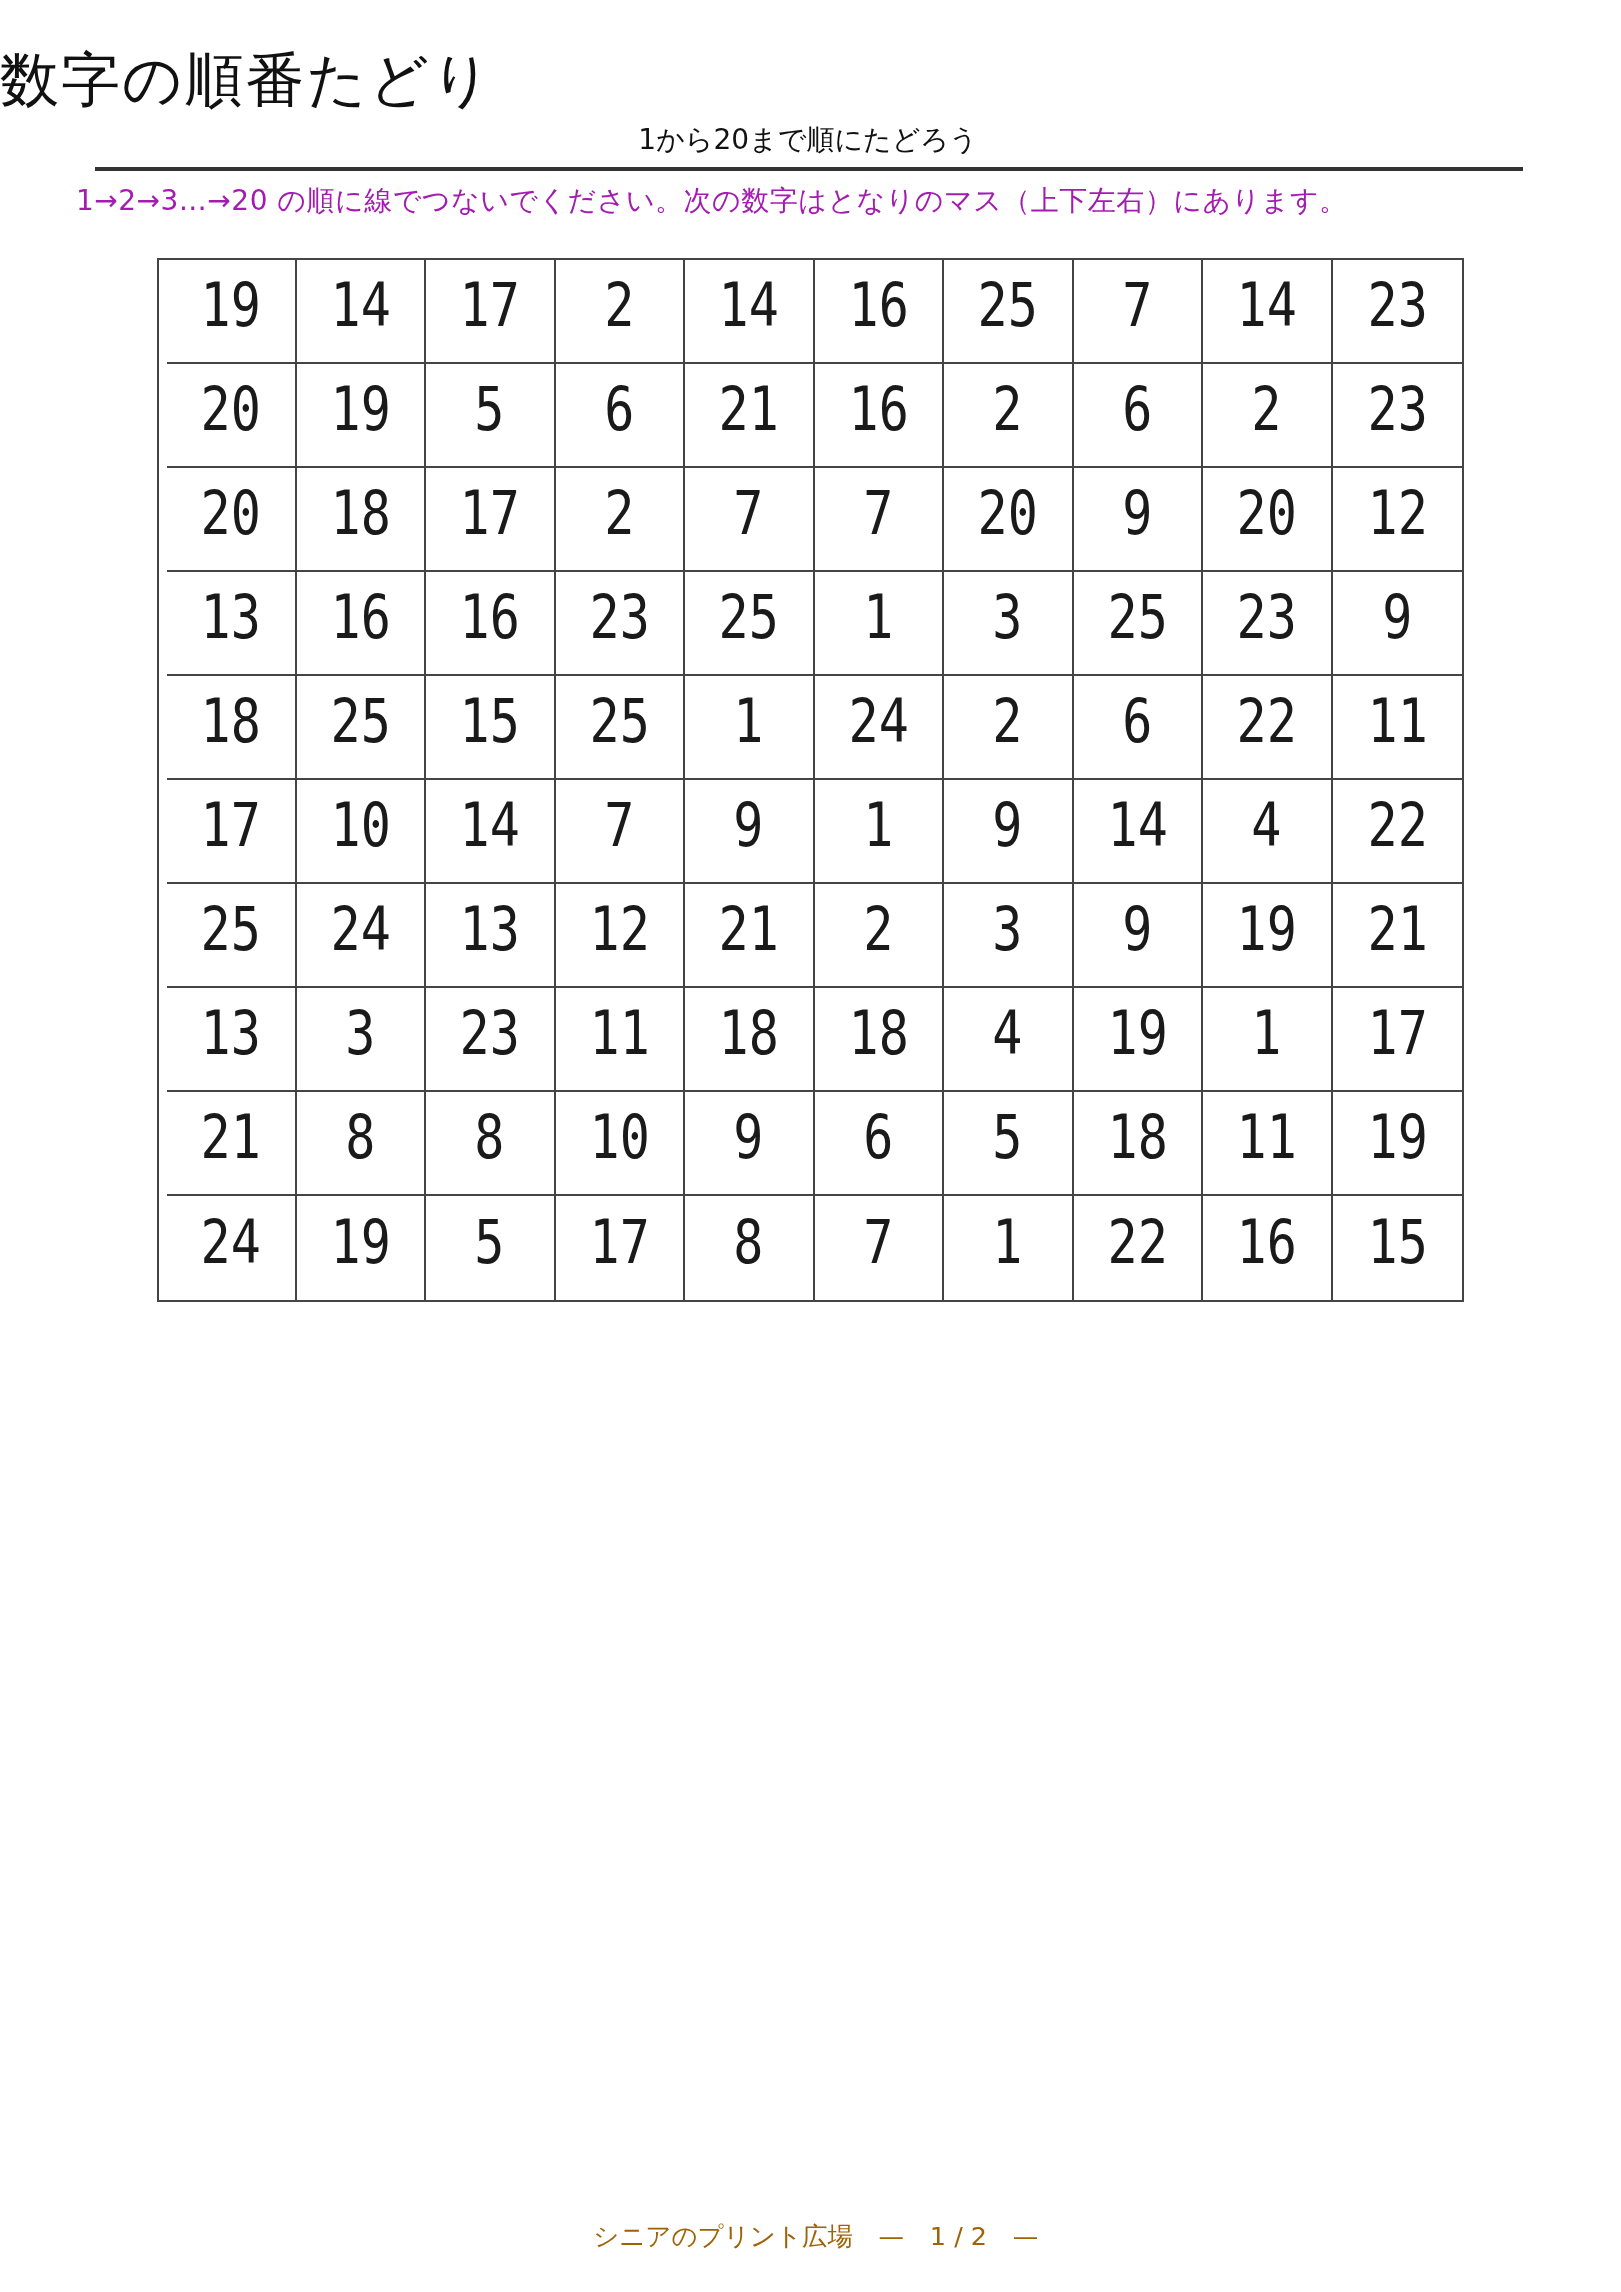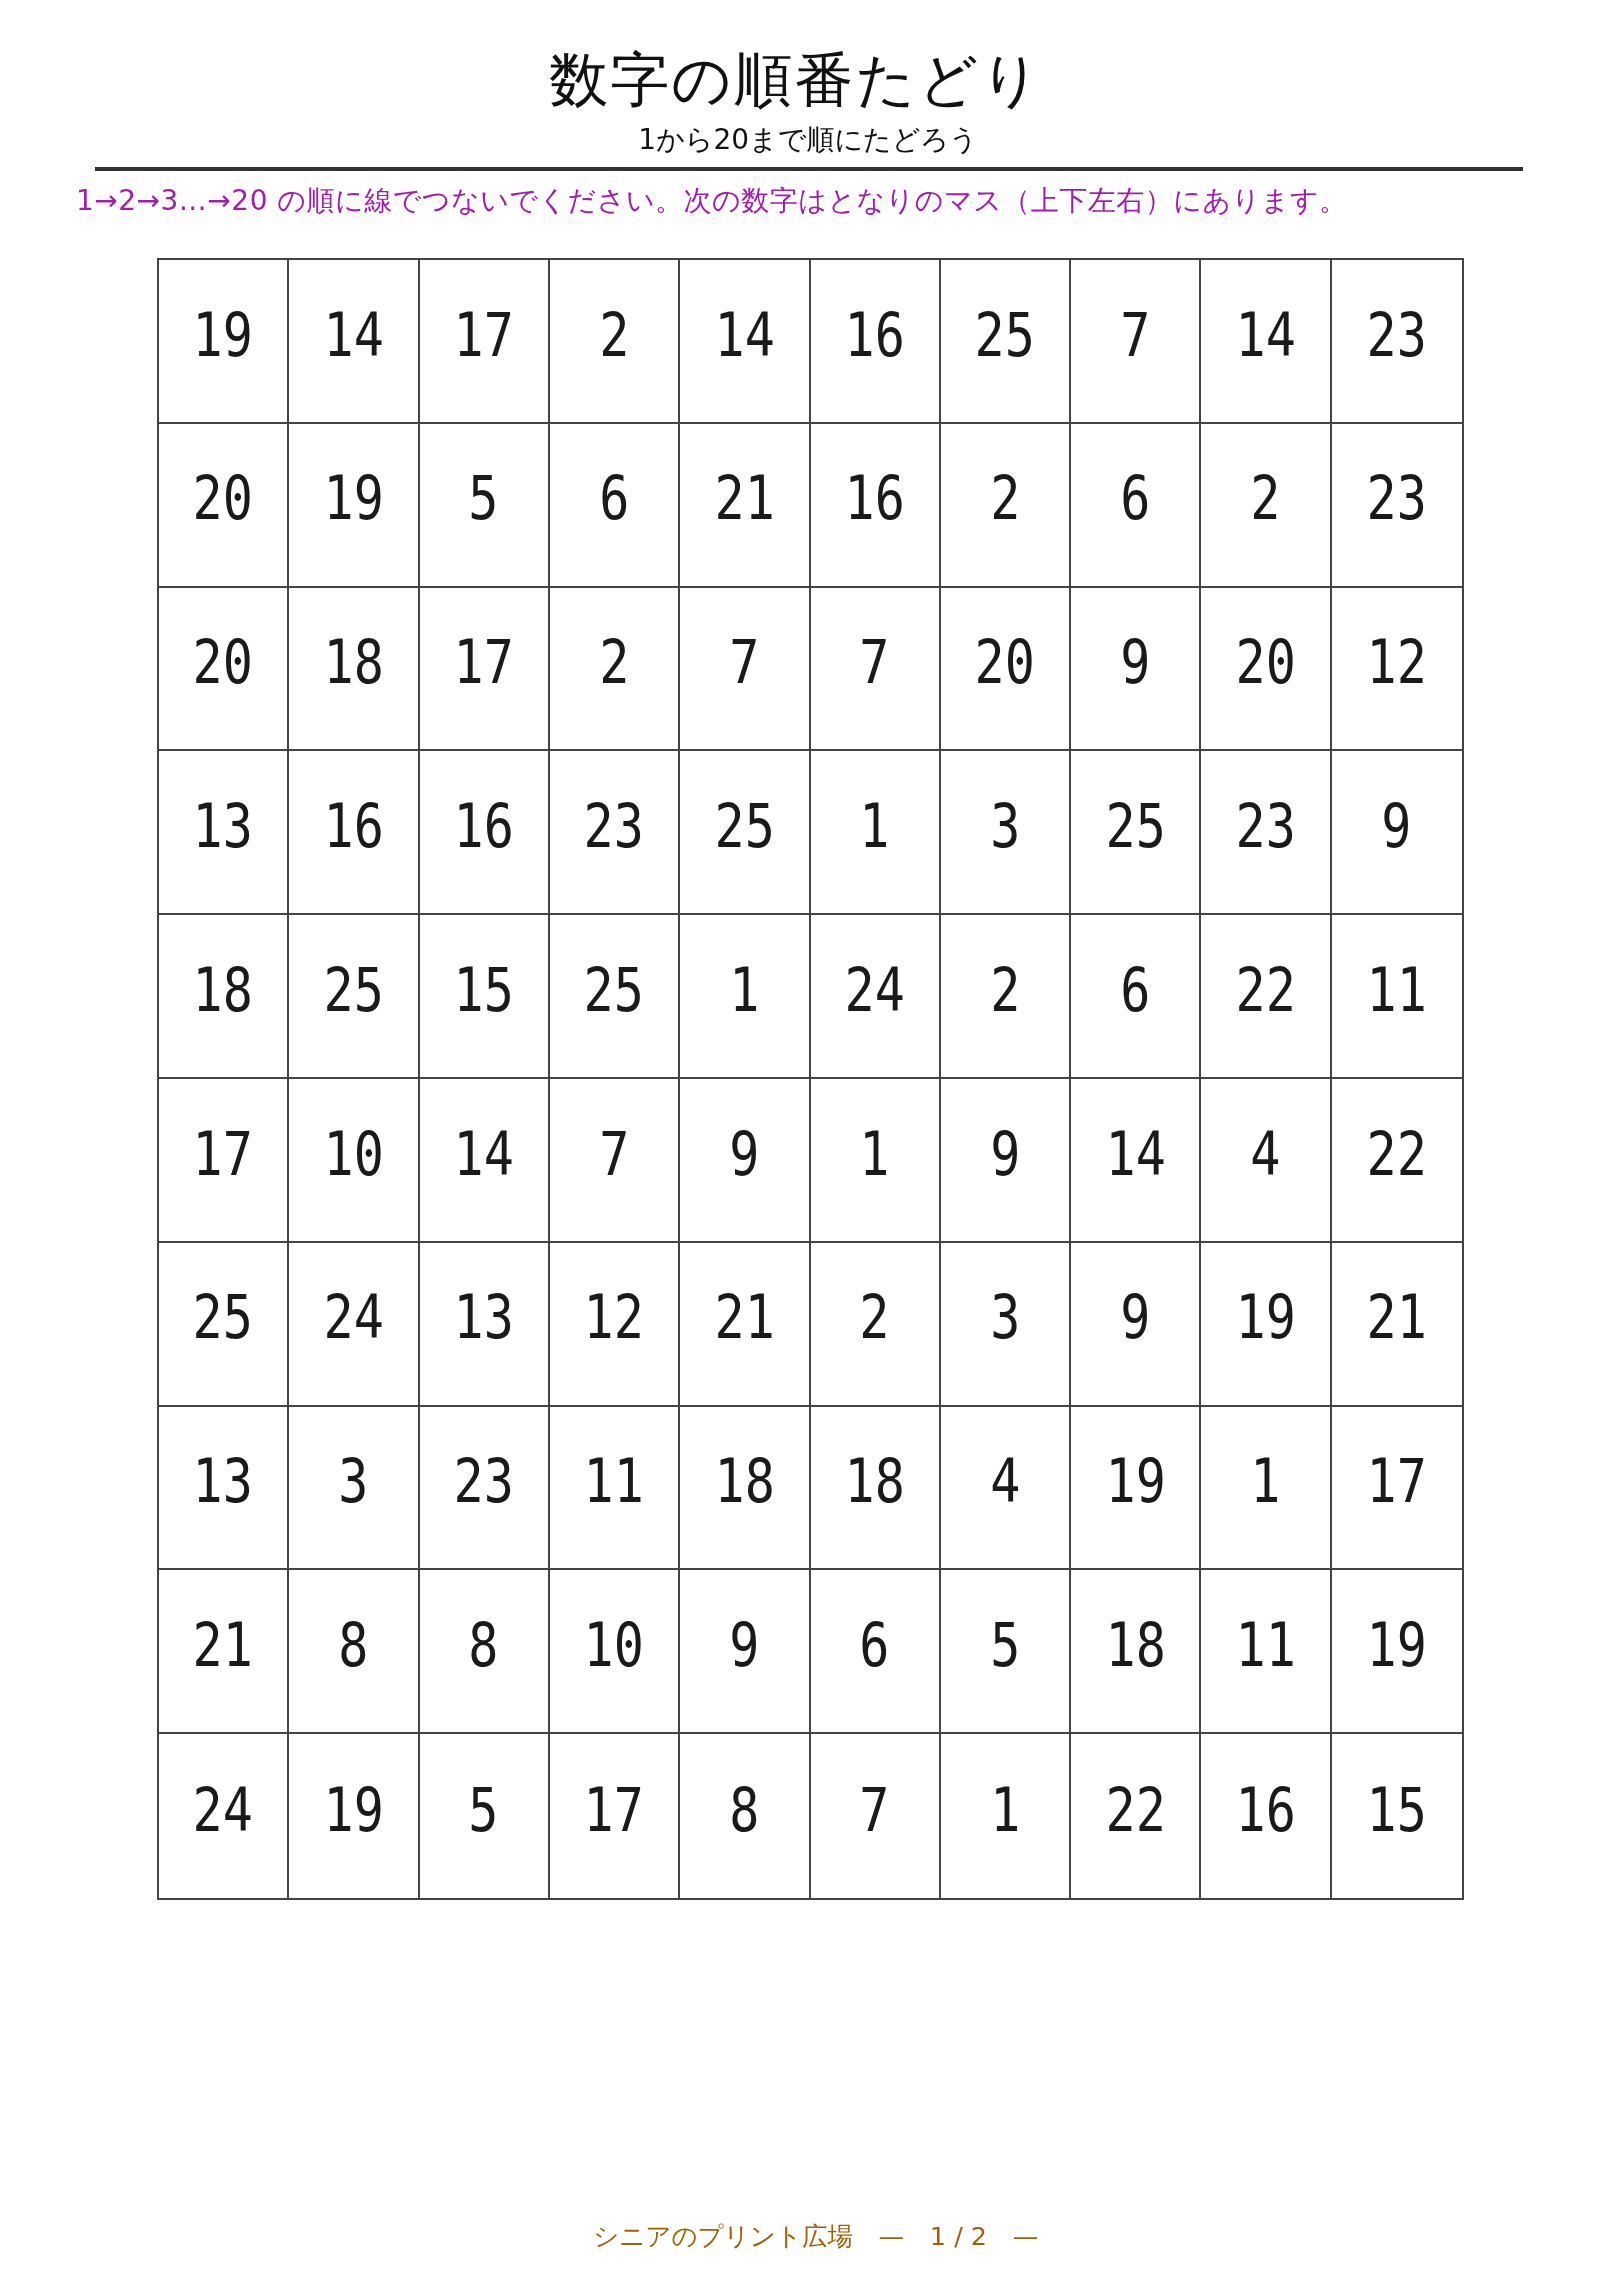--- a/index.html
+++ b/index.html
@@ -12,21 +12,20 @@
       height: 2293px;
       position: relative;
       overflow: hidden;
       font-family: "DejaVu Sans", sans-serif;
     }
     .title {
       position: absolute;
       left: 0;
       top: 43px;
       width: 1592px;
-      text-align: center;
       font-size: 59px;
       line-height: 74px;
       color: #111;
       letter-spacing: 2px;
     }
     .subtitle {
       position: absolute;
       left: 0;
       top: 120px;
       width: 1602px;
@@ -53,26 +52,27 @@
       font-size: 28px;
       line-height: 41px;
       color: #a21caf;
       letter-spacing: 0.5px;
     }
     .grid {
       position: absolute;
       left: 157px;
       top: 258px;
       width: 1307px;
-      height: 1642px;
+      height: 1044px;
       display: grid;
       grid-template-columns: repeat(10, 1fr);
       grid-template-rows: repeat(10, 1fr);
       border: 2.9px solid #444;
       box-sizing: border-box;
+      padding-left: 8px;
     }
     .cell {
       border-right: 2px solid #444;
       border-bottom: 2px solid #444;
       display: flex;
       align-items: center;
       justify-content: center;
       font-family: "DejaVu Sans Mono", monospace;
       font-size: 61px;
       color: #1a1a1a;

